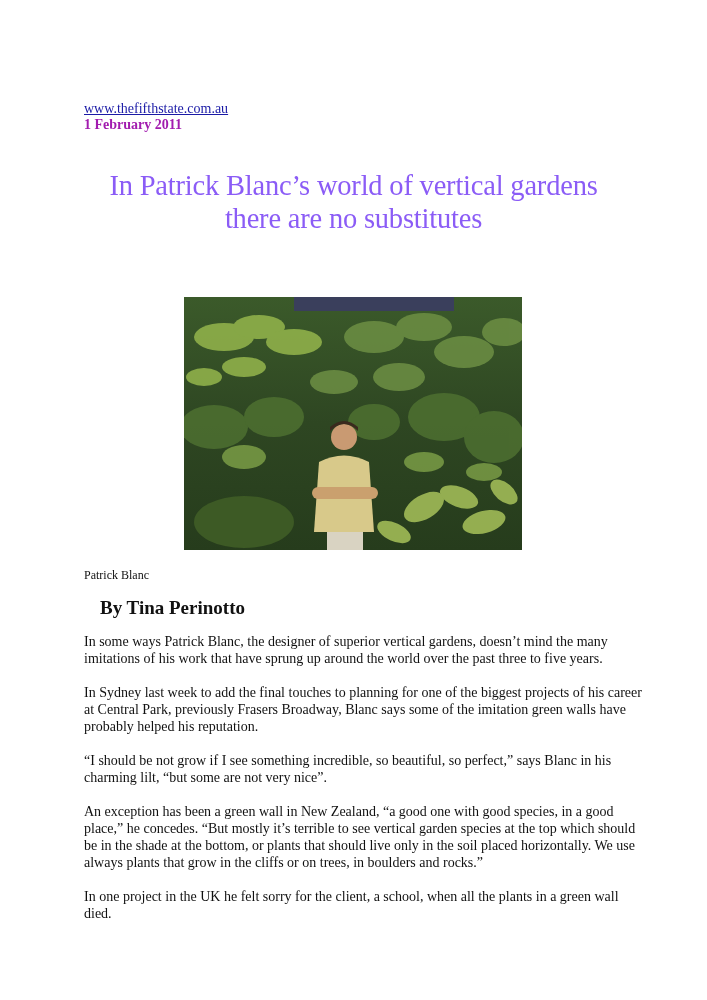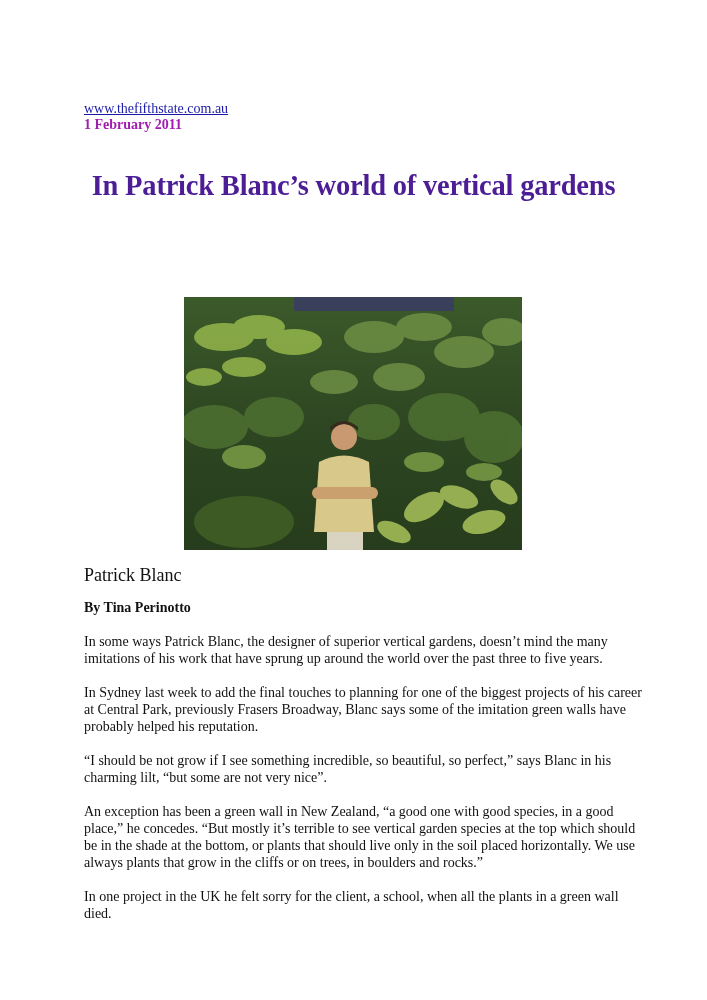--- a/index.html
+++ b/index.html
@@ -41,46 +41,46 @@
     }
     .headline {
       position: absolute;
       left: 40px;
       width: 627px;
       top: 169px;
       margin: 0;
       text-align: center;
       font-size: 28.5px;
       line-height: 33px;
-      font-weight: bold;
-      color: #4c1d95;
+      font-weight: normal;
+      color: #8b5cf6;
       letter-spacing: -0.2px;
     }
     .photo {
       position: absolute;
       left: 184px;
       top: 297px;
       width: 338px;
       height: 253px;
       overflow: hidden;
       background: #3f5a2e;
     }
     .photo svg { display: block; }
     .caption {
       position: absolute;
       left: 84px;
       top: 567px;
-      font-size: 18px;
+      font-size: 12px;
       line-height: 16px;
     }
     .byline {
       position: absolute;
-      left: 84px;
+      left: 100px;
       top: 600px;
-      font-size: 14px;
+      font-size: 19px;
       line-height: 16px;
       font-weight: bold;
     }
     .para {
       position: absolute;
       left: 84px;
       width: 560px;
       margin: 0;
       font-size: 14px;
       line-height: 17px;
@@ -95,20 +95,21 @@
 </head>
 <body>
 
 <div class="page">
 
   <a class="source-link">www.thefifthstate.com.au</a>
   <div class="pub-date">1 February 2011</div>
 
   <h1 class="headline">
     <span>In Patrick Blanc’s world of vertical gardens</span><br>
+    <span>there are no substitutes</span>
   </h1>
 
   <div class="photo">
     <svg width="338" height="253" viewBox="0 0 338 253" xmlns="http://www.w3.org/2000/svg">
       <defs>
         <linearGradient id="bg" x1="0" y1="0" x2="0" y2="1">
           <stop offset="0" stop-color="#3b5a2a"></stop>
           <stop offset="0.5" stop-color="#2e4622"></stop>
           <stop offset="1" stop-color="#263c1c"></stop>
         </linearGradient>

